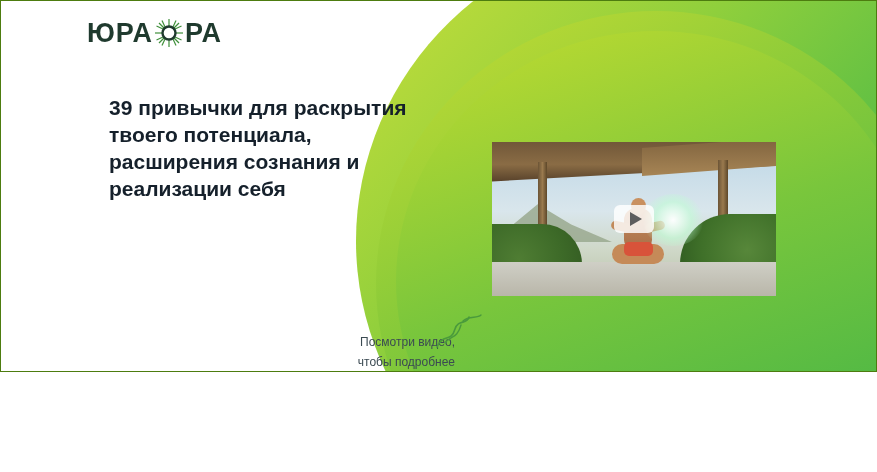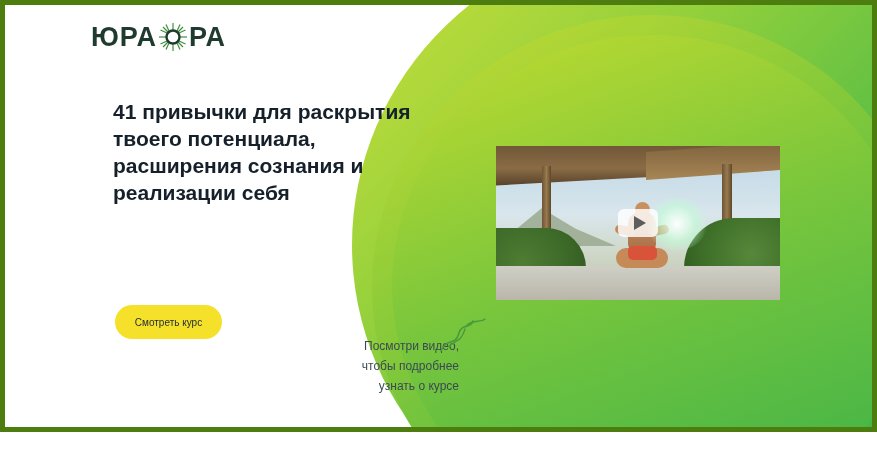--- a/index.html
+++ b/index.html
@@ -10,25 +10,25 @@
   body {
     width: 877px;
     height: 472px;
     overflow: hidden;
     font-family: "Liberation Sans", sans-serif;
   }
 
   .page {
     position: relative;
     width: 877px;
-    height: 432px;
+    height: 372px;
     background: #ffffff;
     overflow: hidden;
     box-sizing: border-box;
-    border: 5px solid #4d7c0f;
+    border: 1px solid #4d7c0f;
     padding-left: 22px;
   }
 
   
   .blob-outer {
     position: absolute;
     right: -120px;
     top: -70px;
     width: 640px;
     height: 620px;
@@ -264,24 +264,23 @@
           <line x1="27.5" y1="22" x2="21" y2="19"></line>
           <line x1="8" y1="27.5" x2="11" y2="21"></line>
           <line x1="22" y1="27.5" x2="19" y2="21"></line>
         </g>
         <circle cx="15" cy="15" r="6.5" fill="none" stroke="#1f3a2e" stroke-width="2.4"></circle>
       </svg>
     </span>
     <span>РА</span>
   </div>
 
-  <h1 class="headline">41 привычки для раскрытия твоего потенциала, расширения сознания и реализации себя</h1>
-
-
-  <button class="cta-button">Смотреть курс</button>
+  <h1 class="headline">39 привычки для раскрытия твоего потенциала, расширения сознания и реализации себя</h1>
+
+
 
   <div class="video">
     <div class="sky"></div>
     <div class="mount"></div>
     <div class="roof"></div>
     <div class="roof2"></div>
     <div class="post-l"></div>
     <div class="post-r"></div>
     <div class="greenery-l"></div>
     <div class="greenery-r"></div>

